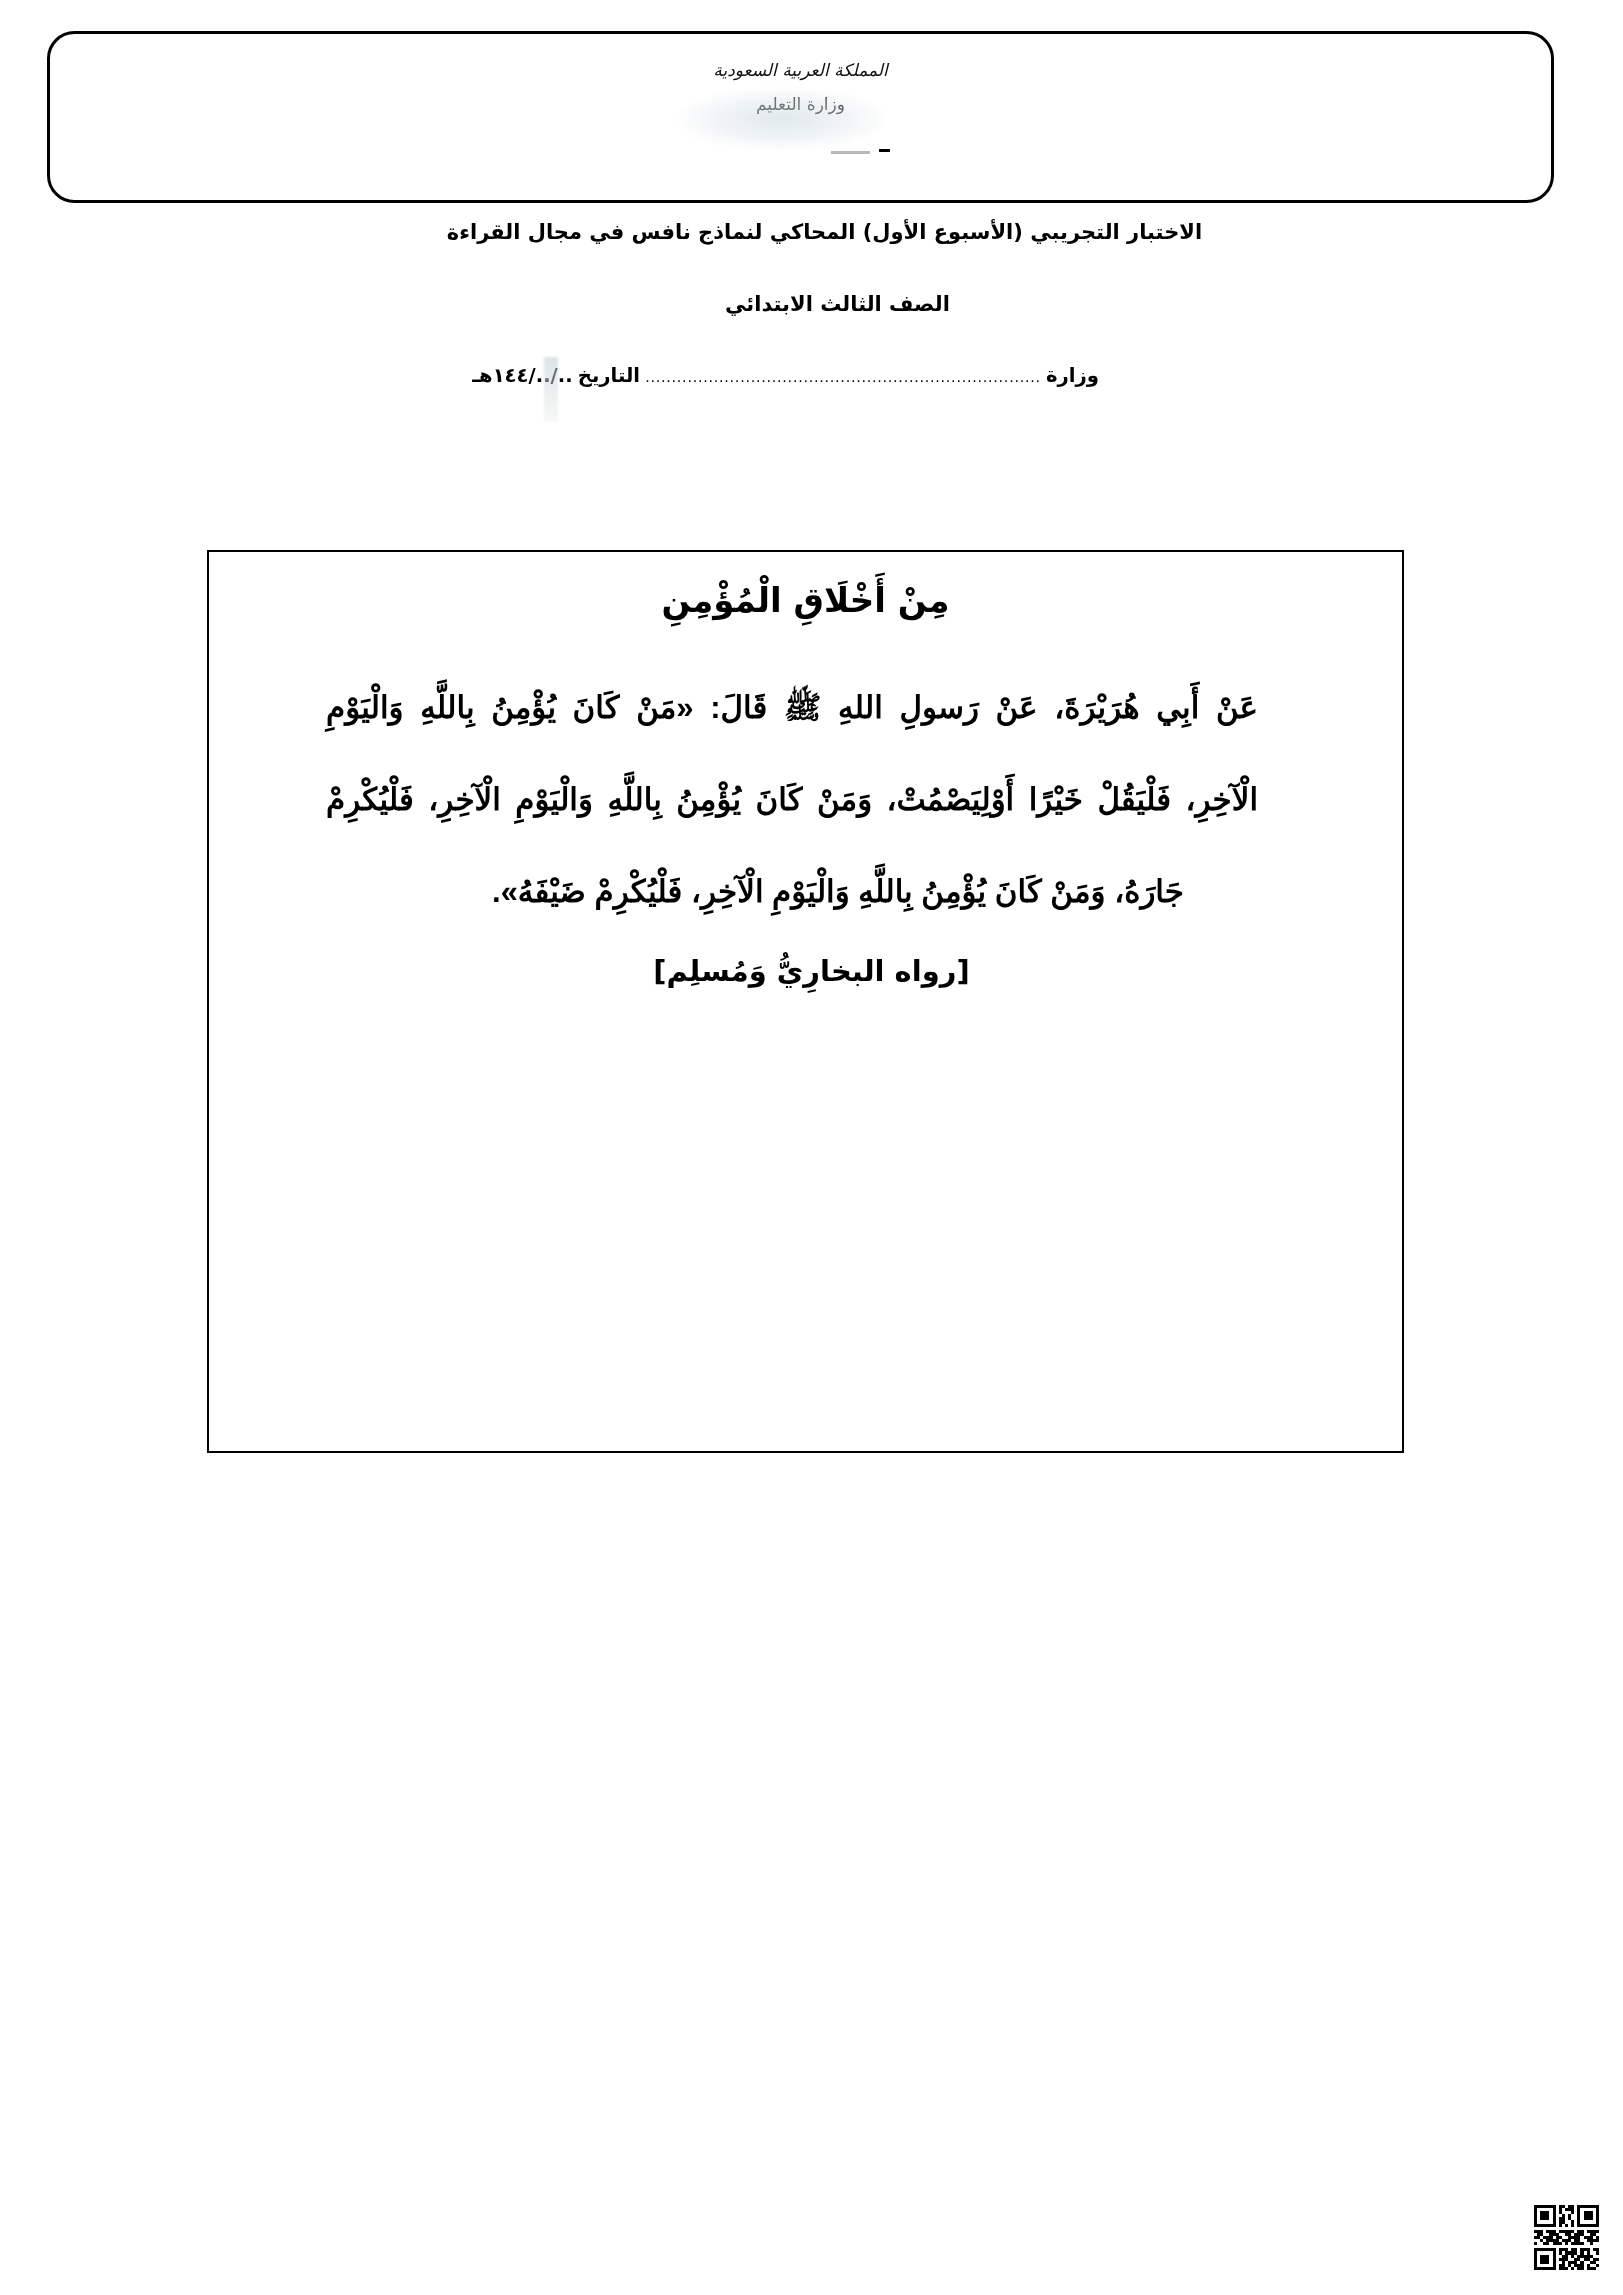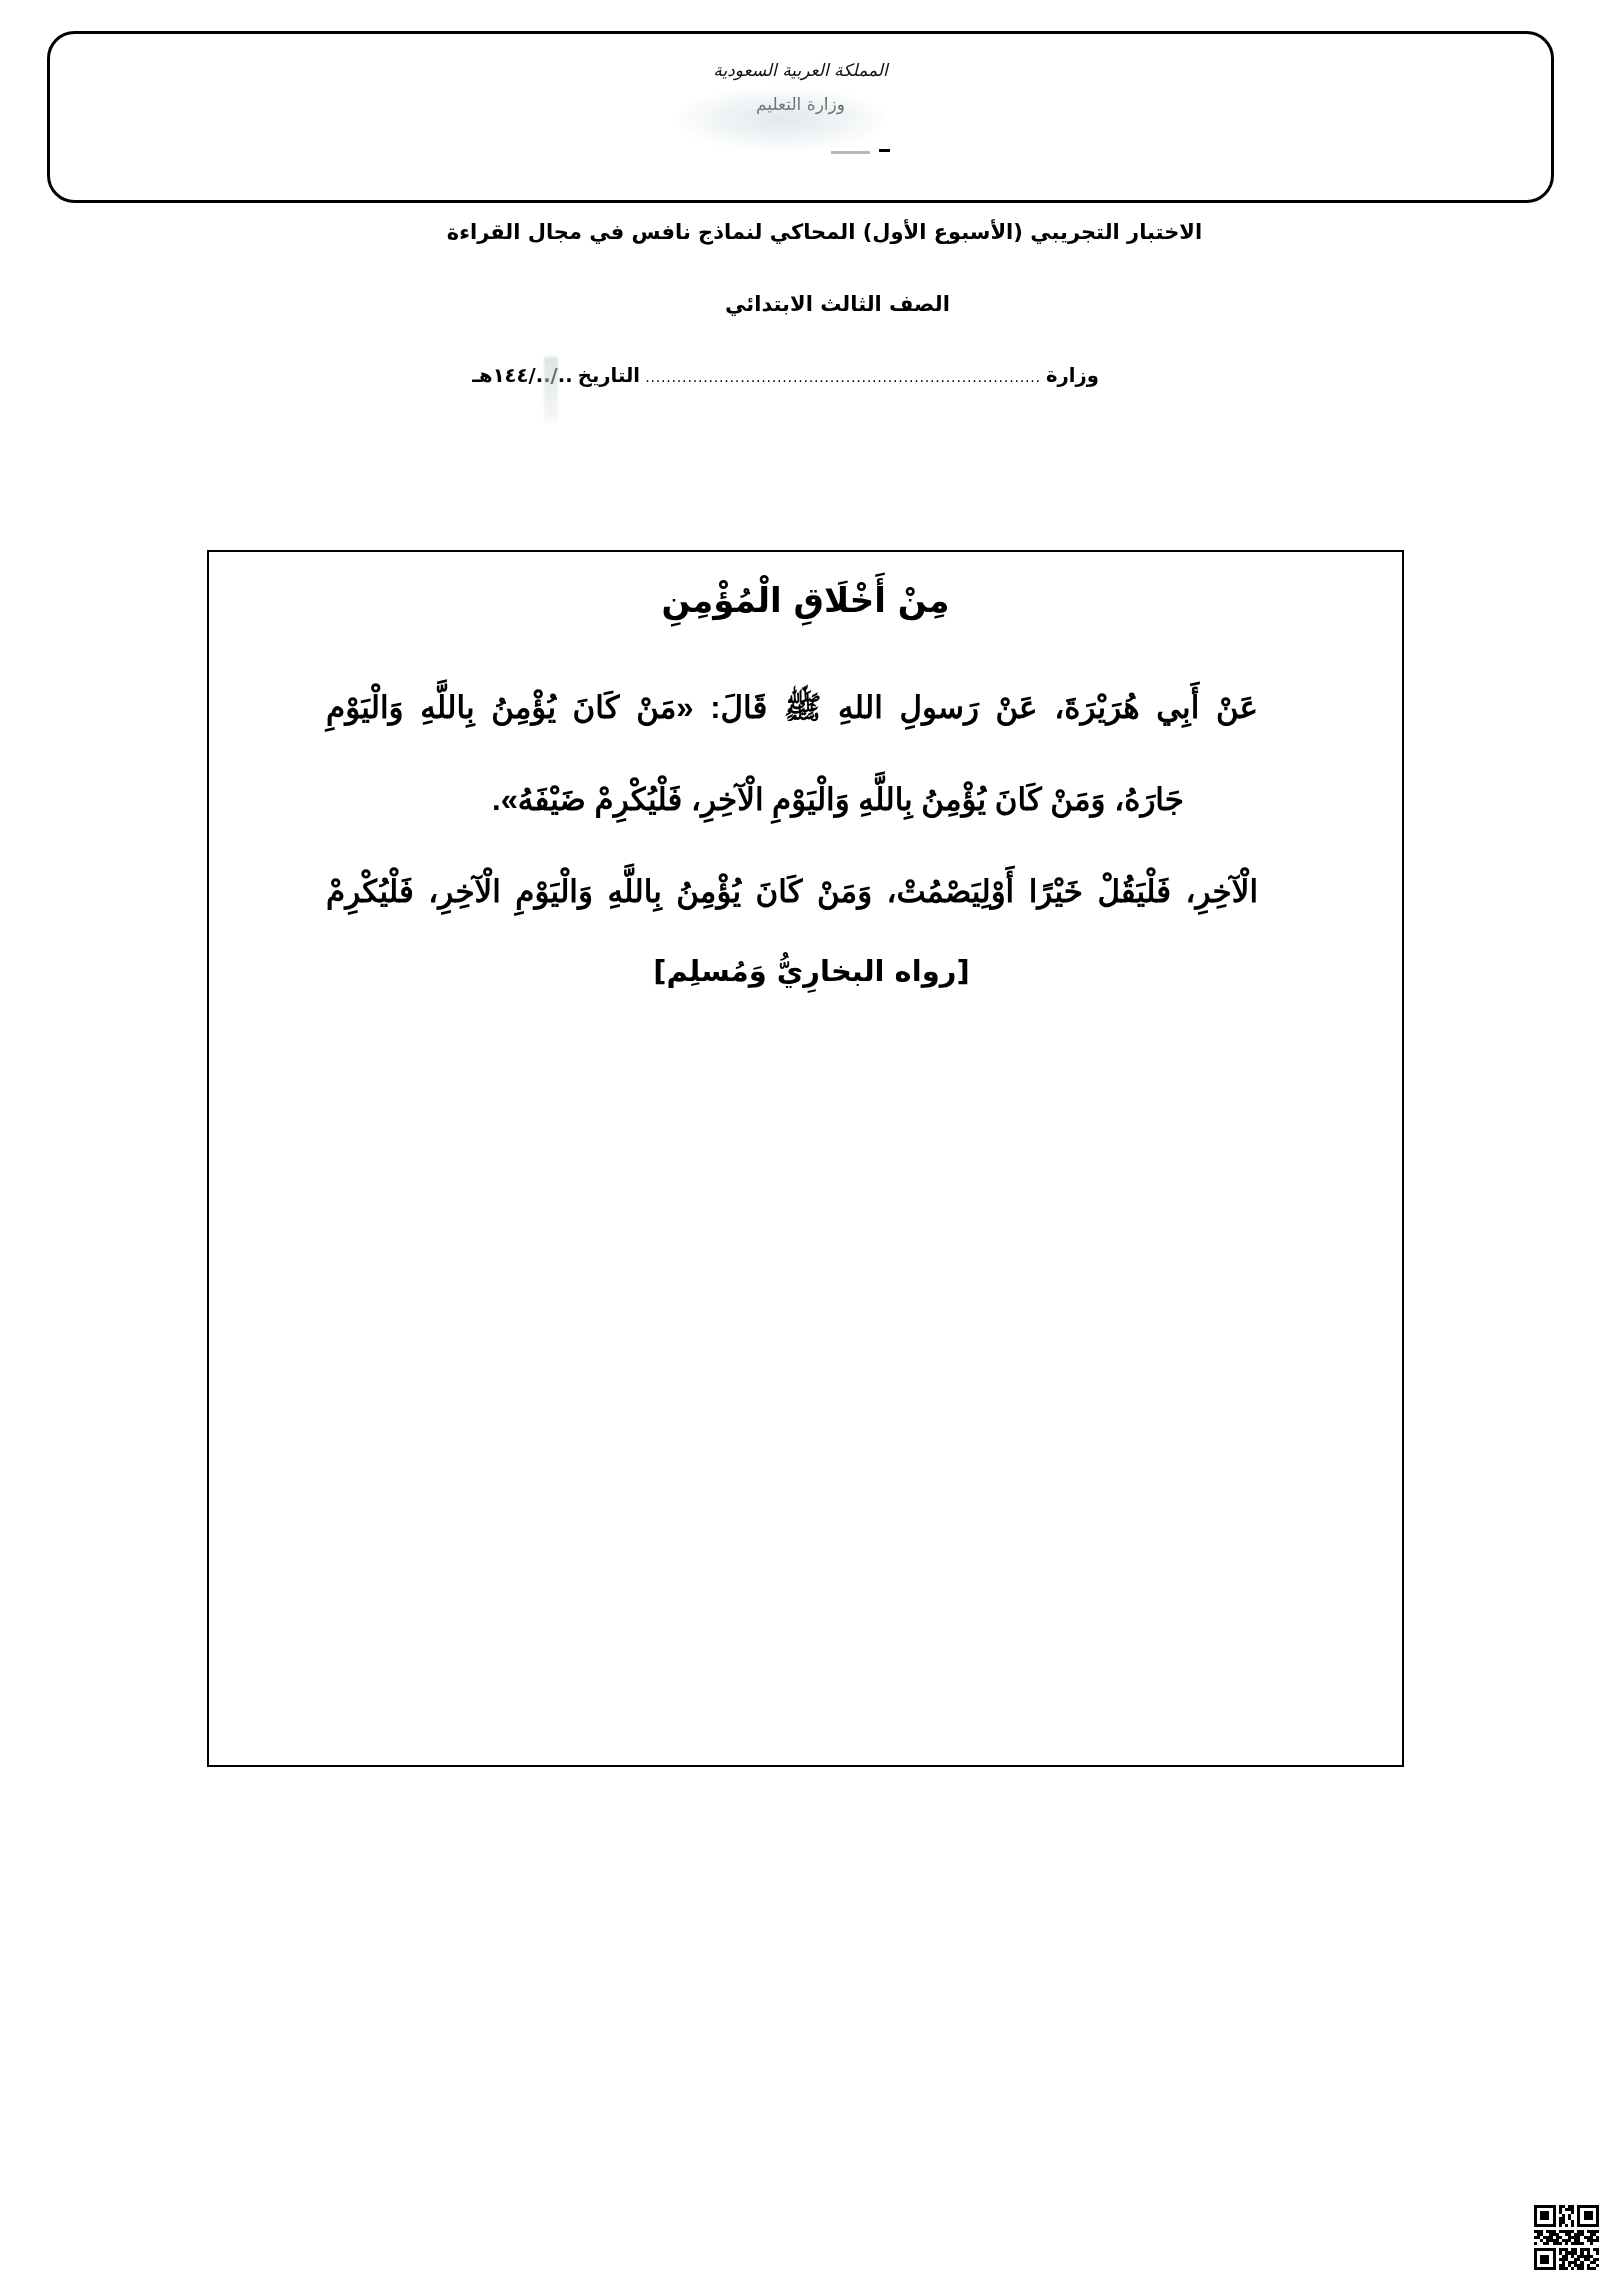--- a/index.html
+++ b/index.html
@@ -136,21 +136,21 @@
       background: linear-gradient(to bottom, rgba(200,210,210,0.6), rgba(230,235,235,0.3));
       filter: blur(1.3px);
     }
 
     
     .passage-box {
       position: absolute;
       left: 207px;
       top: 550px;
       width: 1197px;
-      height: 1217px;
+      height: 903px;
       border: 2.6px solid #000;
       box-sizing: border-box;
     }
     .passage-title {
       position: absolute;
       top: 27.5px;
       left: 0; right: 0;
       text-align: center;
       direction: rtl;
       font-family: "DejaVu Sans", sans-serif;
@@ -227,22 +227,22 @@
     <span class="name-dots">...........................................................................</span>
     <span>التاريخ</span>
     <span class="date-value">../../١٤٤هـ</span>
   </div>
   <div class="date-blot"></div>
 
   <div class="passage-box">
     <div class="passage-title">مِنْ أَخْلَاقِ الْمُؤْمِنِ</div>
     <div class="passage-body">
       <span class="passage-line">عَنْ أَبِي هُرَيْرَةَ، عَنْ رَسولِ اللهِ ﷺ قَالَ: «مَنْ كَانَ يُؤْمِنُ بِاللَّهِ وَالْيَوْمِ</span>
+      <span class="passage-line">الْآخِرِ، فَلْيَقُلْ خَيْرًا أَوْلِيَصْمُتْ، وَمَنْ كَانَ يُؤْمِنُ بِاللَّهِ وَالْيَوْمِ الْآخِرِ، فَلْيُكْرِمْ</span>
       <span class="passage-line last">جَارَهُ، وَمَنْ كَانَ يُؤْمِنُ بِاللَّهِ وَالْيَوْمِ الْآخِرِ، فَلْيُكْرِمْ ضَيْفَهُ».</span>
-      <span class="passage-line">الْآخِرِ، فَلْيَقُلْ خَيْرًا أَوْلِيَصْمُتْ، وَمَنْ كَانَ يُؤْمِنُ بِاللَّهِ وَالْيَوْمِ الْآخِرِ، فَلْيُكْرِمْ</span>
     </div>
     <div class="source-citation">[رواه البخارِيُّ وَمُسلِم]</div>
   </div>
 
   <div class="qr-code">
     <svg viewBox="0 0 21 21" shape-rendering="crispEdges" xmlns="http://www.w3.org/2000/svg">
       <rect width="21" height="21" fill="#fff"></rect>
 
       <path fill="#000" d="M0 0h7v7H0z M14 0h7v7h-7z M0 14h7v7H0z"></path>
       <path fill="#fff" d="M1 1h5v5H1z M15 1h5v5h-5z M1 15h5v5H1z"></path>

